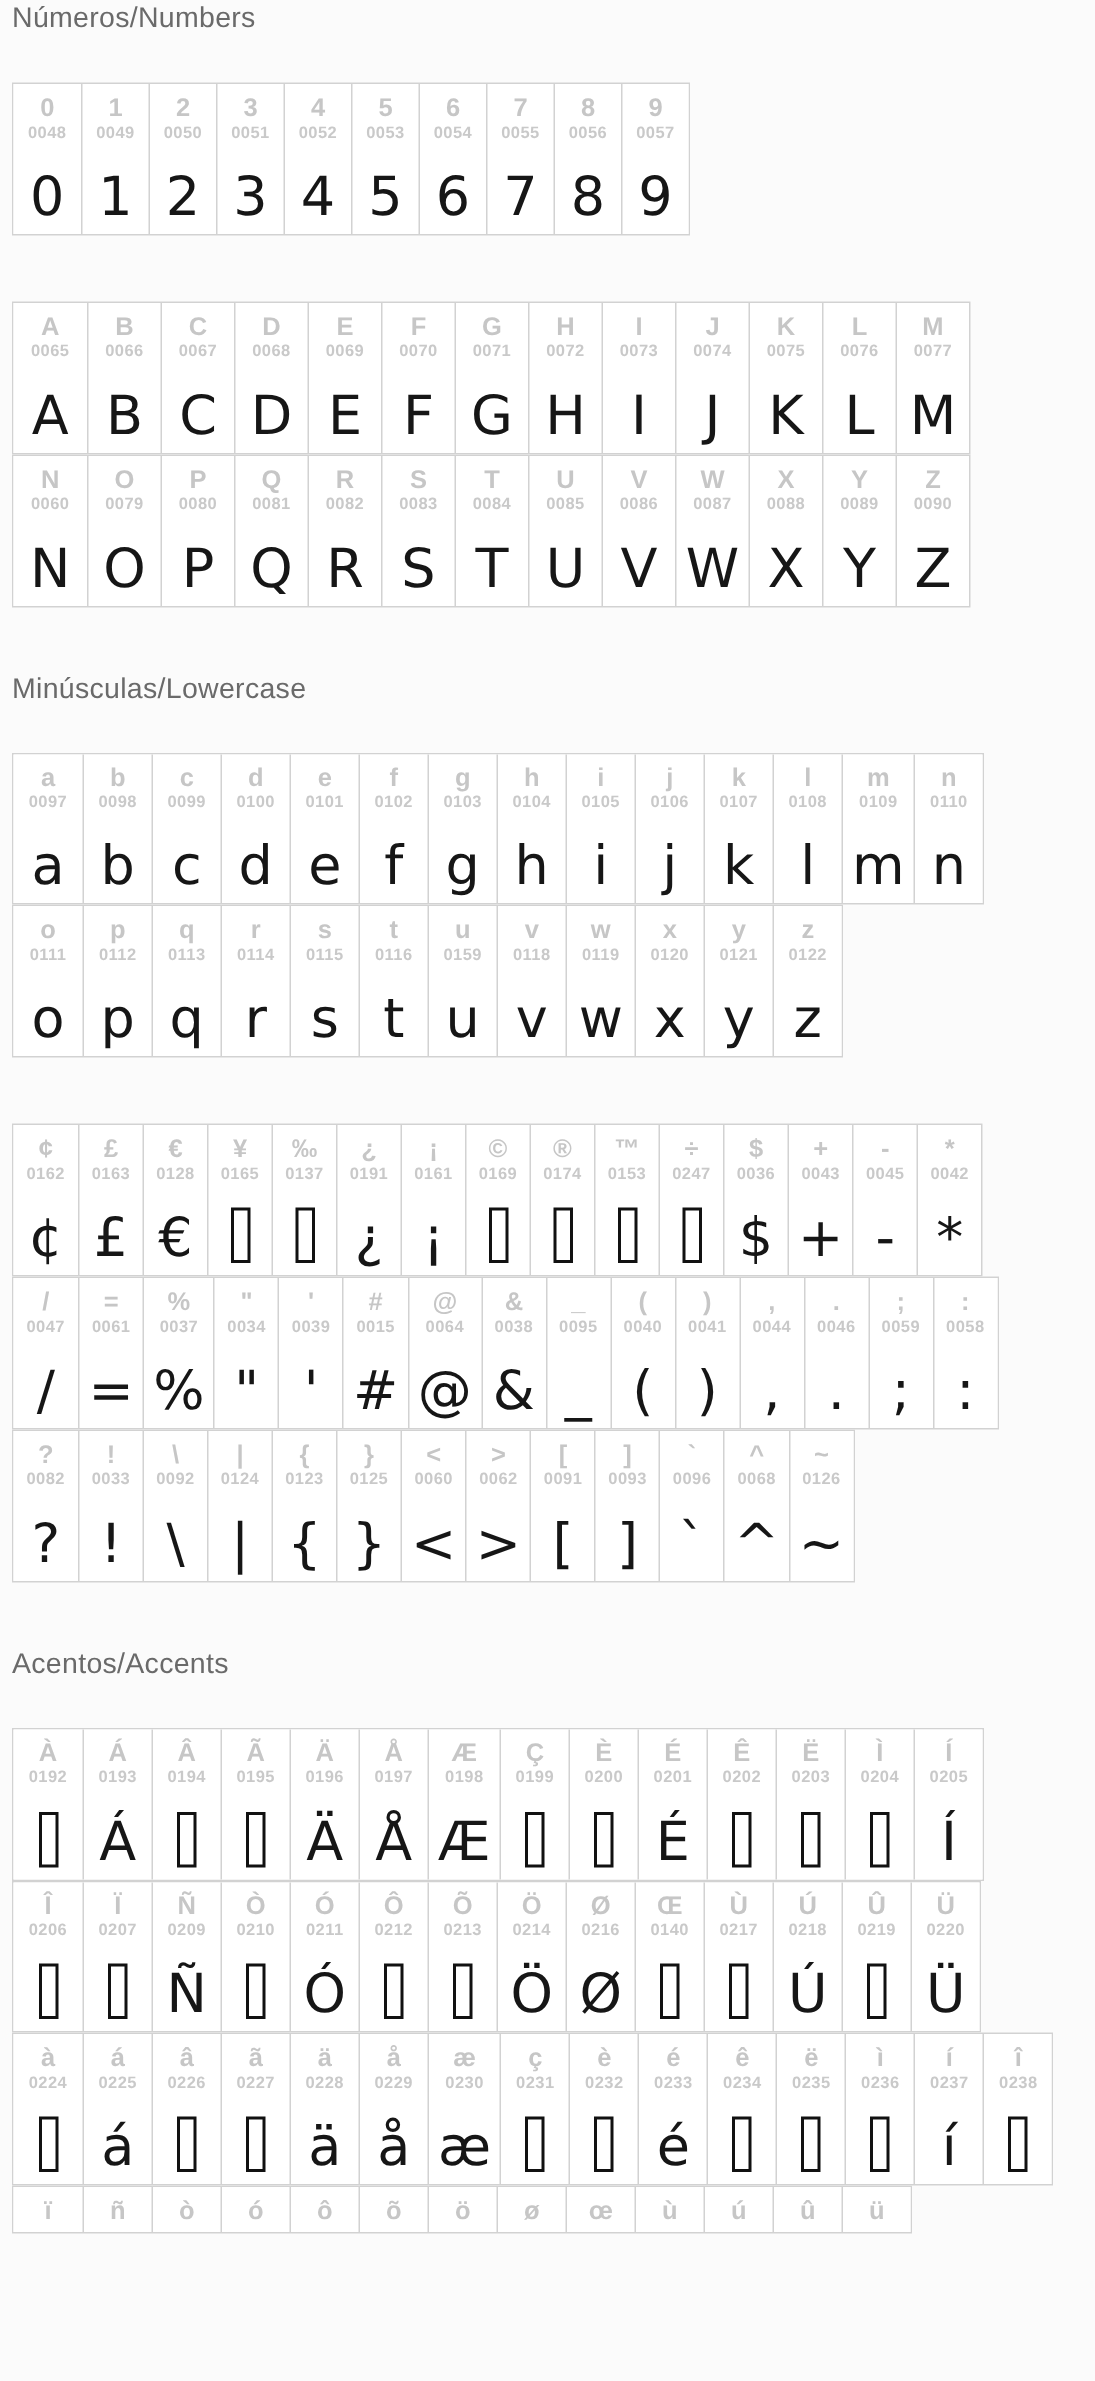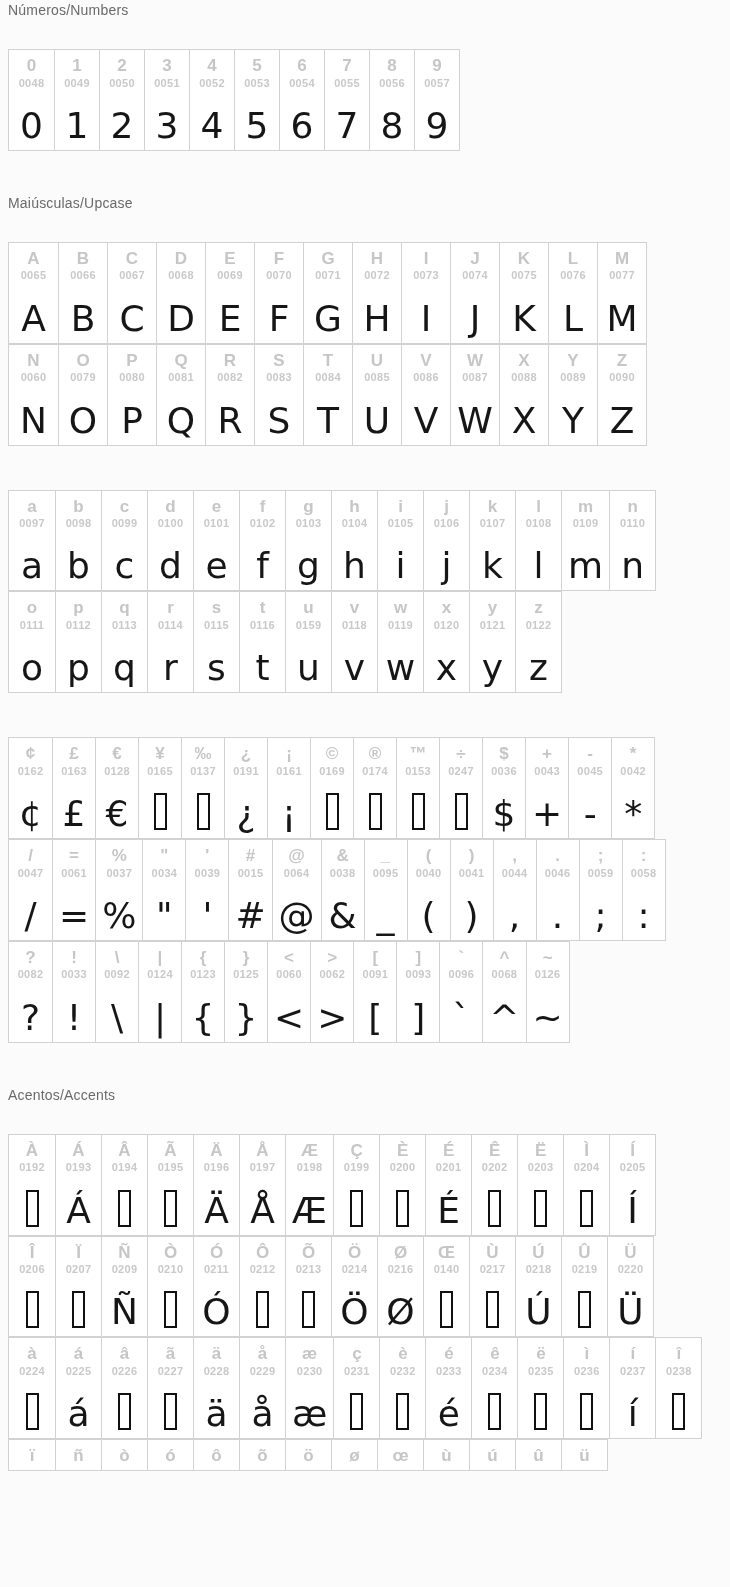--- a/index.html
+++ b/index.html
@@ -6,21 +6,21 @@
   html, body { background: #fbfbfb; }
   body {
     width: 730px;
     font-family: "Liberation Sans", sans-serif;
     padding: 2px 0 20px 8px;
   }
   .section { margin-bottom: 44px; }
   .section h2 {
     font-family: "Liberation Sans", sans-serif;
     font-weight: 400;
-    font-size: 14px;
+    font-size: 19px;
     color: #6a6a6a;
     margin: 0 0 31px 0;
     letter-spacing: 0.2px;
   }
   .char-row {
     display: inline-flex;
     vertical-align: top;
     border: 1px solid #d2d2d2;
     background: #ffffff;
   }
@@ -133,21 +133,20 @@
   </div>
             <div class="cell">
     <span class="cell-char">9</span>
     <span class="cell-code">0057</span>
     <span class="cell-glyph">9</span>
   </div>
           </div></div>
       </div>
   </div>
     <div class="section sec-upcase">
-    <h2>Maiúsculas/Upcase</h2>
     <div class="row-wrap">
         <div><div class="char-row">
             <div class="cell">
     <span class="cell-char">A</span>
     <span class="cell-code">0065</span>
     <span class="cell-glyph">A</span>
   </div>
             <div class="cell">
     <span class="cell-char">B</span>
     <span class="cell-code">0066</span>
@@ -272,20 +271,21 @@
   </div>
             <div class="cell">
     <span class="cell-char">Z</span>
     <span class="cell-code">0090</span>
     <span class="cell-glyph">Z</span>
   </div>
           </div></div>
       </div>
   </div>
     <div class="section sec-lowercase">
+    <h2>Minúsculas/Lowercase</h2>
     <div class="row-wrap">
         <div><div class="char-row">
             <div class="cell">
     <span class="cell-char">a</span>
     <span class="cell-code">0097</span>
     <span class="cell-glyph">a</span>
   </div>
             <div class="cell">
     <span class="cell-char">b</span>
     <span class="cell-code">0098</span>

